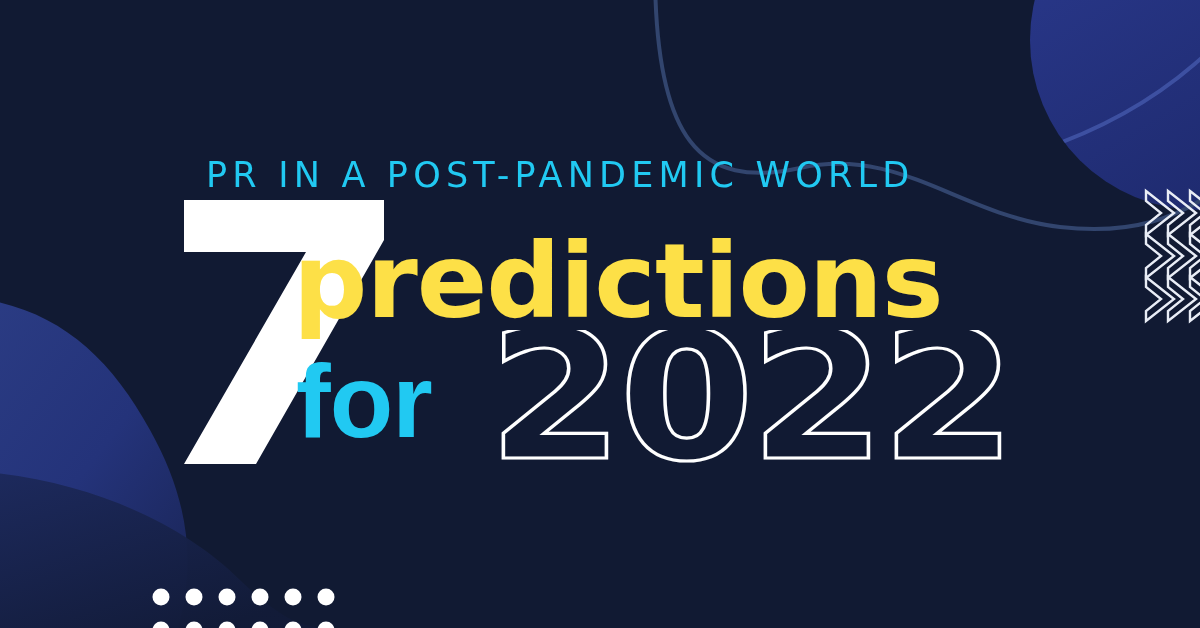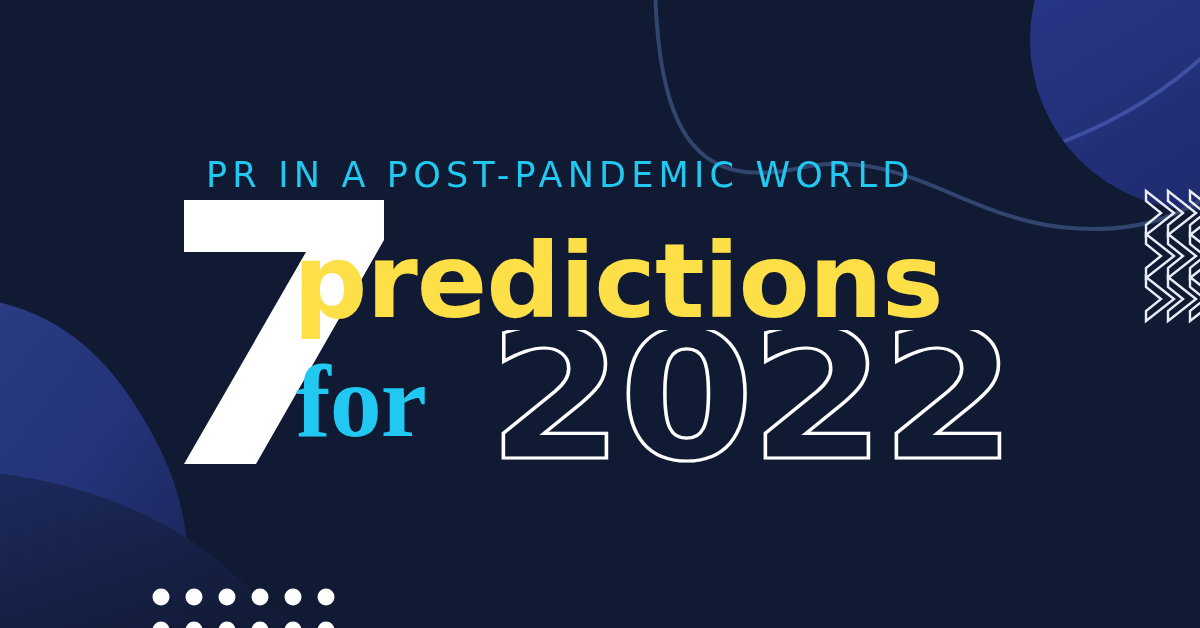--- a/index.html
+++ b/index.html
@@ -65,21 +65,21 @@
     letter-spacing:-1px;
     color:#fde047;
     line-height:1;
     white-space:nowrap;
   }
 
   .word-for {
     position:absolute;
     left:296px;
     top:349px;
-    font-family:Liberation Serif, serif;
+    font-family:Liberation Sans, sans-serif;
     font-size:104px;
     font-weight:700;
     letter-spacing:-1px;
     color:#21c9f2;
     line-height:1;
     white-space:nowrap;
   }
 
   .year-wrap {
     position:absolute;

